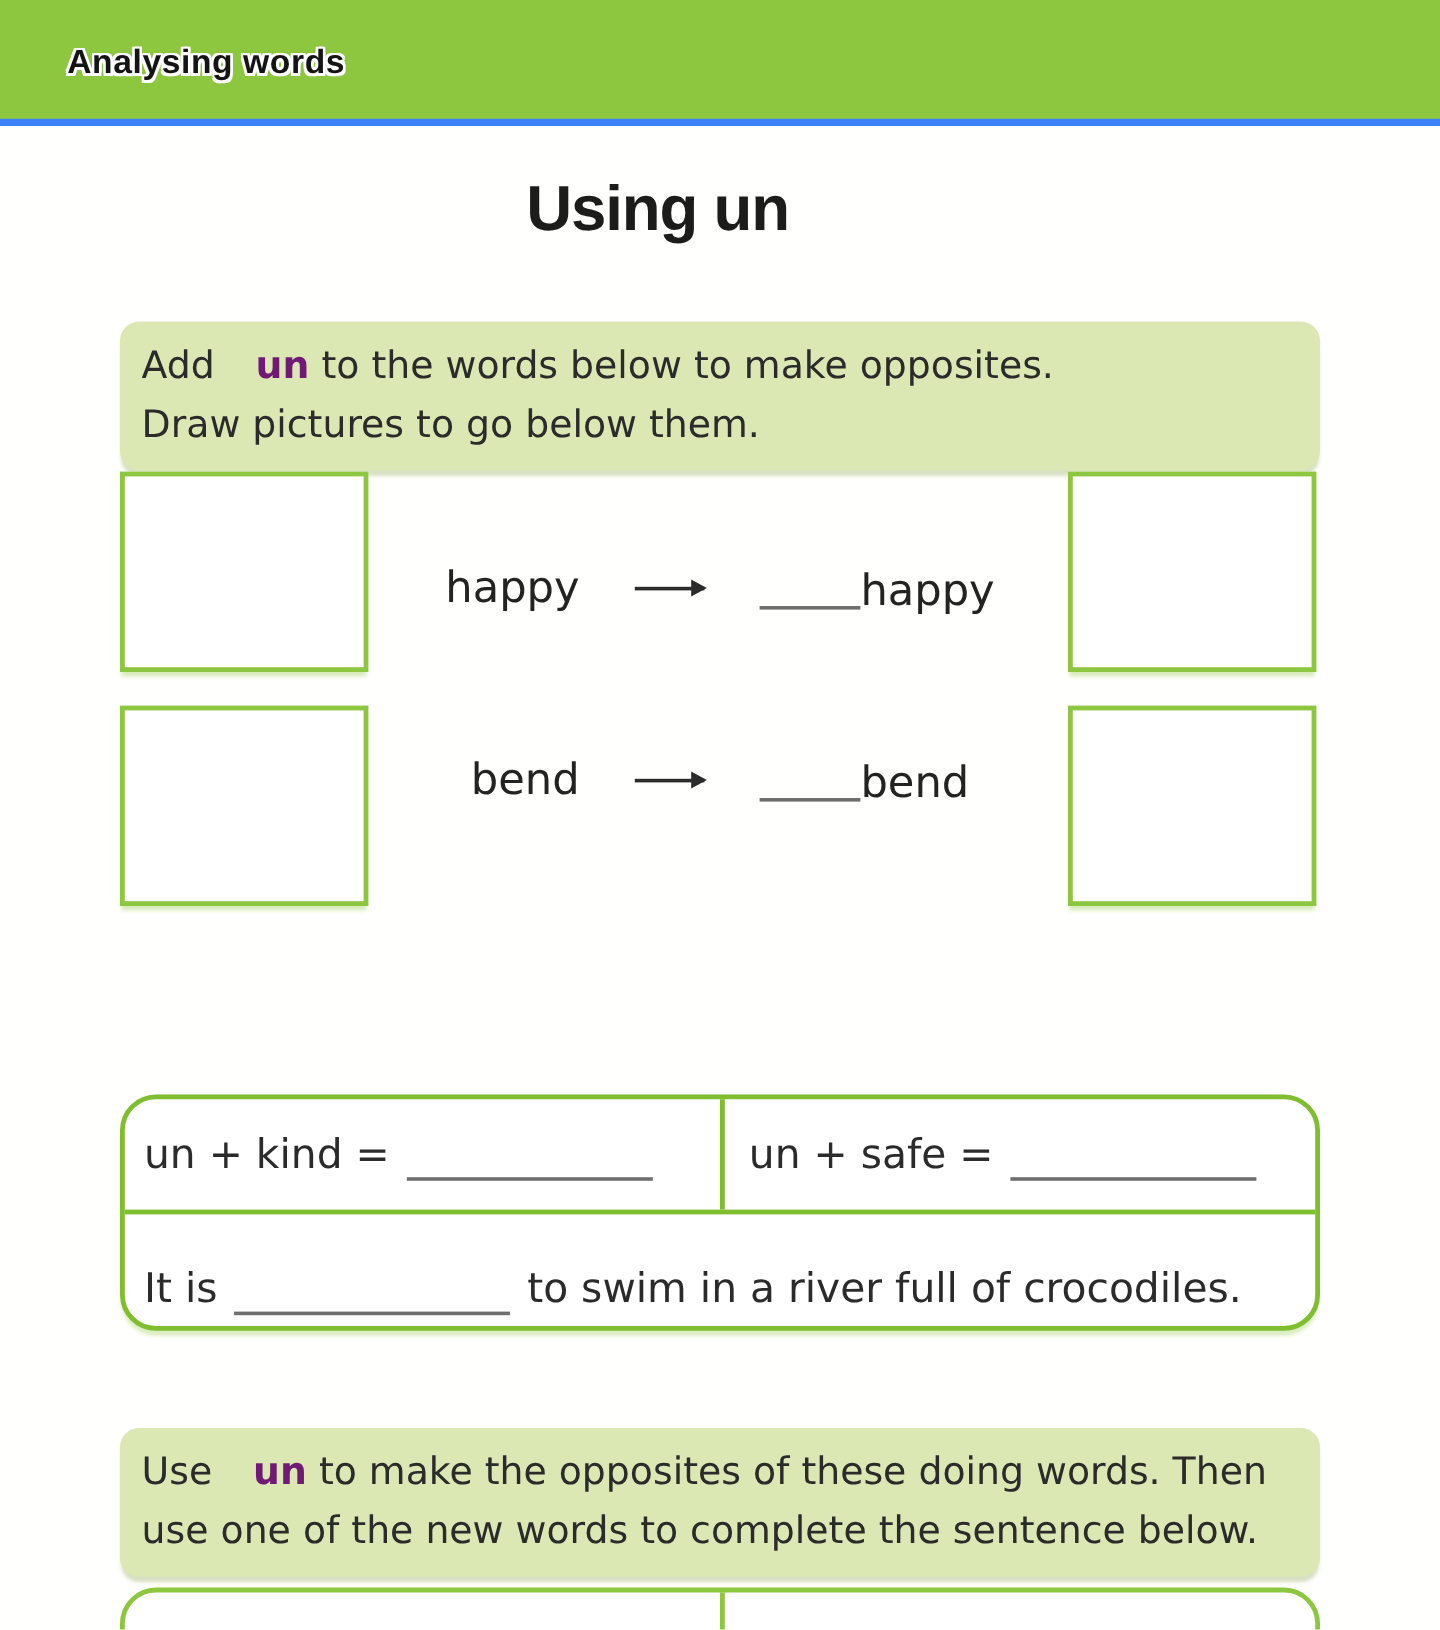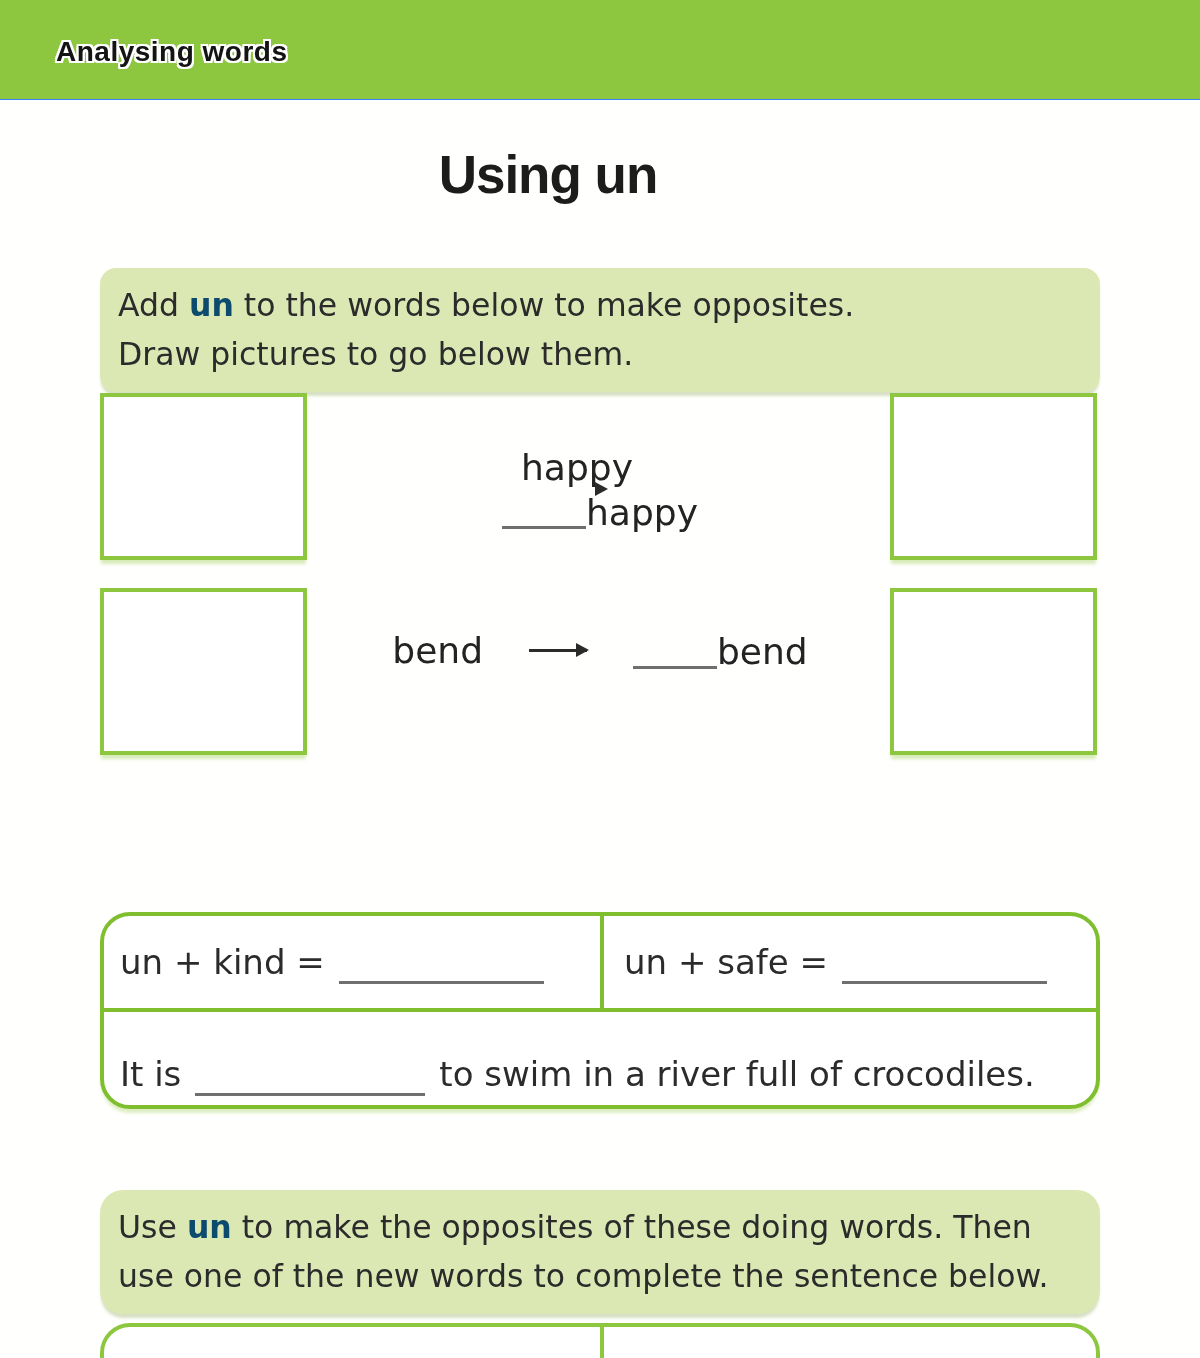--- a/index.html
+++ b/index.html
@@ -3,21 +3,21 @@
 <meta charset="utf-8">
 <style>
   html,body{margin:0;padding:0;}
   .page{
     position:relative; width:1200px; height:1358px; overflow:hidden;
     background:#fffffd; font-family:"DejaVu Sans", sans-serif; color:#2b2b2b;
   }
   
   .header{
     position:absolute; left:0; top:0; width:1200px; height:99px;
-    background:#8dc63f; border-bottom:1px solid #3b82f6;
+    background:#8dc63f; border-bottom:6px solid #3b82f6;
   }
   .header-label{
     position:absolute; left:56px; top:36px;
     font-family:"Liberation Sans", sans-serif; font-weight:bold; font-size:28px;
     color:#141414; letter-spacing:0.5px;
     text-shadow:-2px -2px 0 #fff, 2px -2px 0 #fff, -2px 2px 0 #fff, 2px 2px 0 #fff,
                 0 -2px 0 #fff, 0 2px 0 #fff, -2px 0 0 #fff, 2px 0 0 #fff;
   }
   
   .title{
@@ -25,24 +25,24 @@
     font-family:"Liberation Sans", sans-serif; font-weight:bold; font-size:53px;
     color:#1c1c1a; letter-spacing:-1px;
   }
   
   .panel{
     position:absolute; left:100px; width:1000px; box-sizing:border-box;
     background:#dce8b4; border-radius:16px; padding:13px 18px;
     font-size:31.5px; line-height:49px; color:#2b2b2b;
     box-shadow:0 5px 3px -1px rgba(140,165,90,0.35);
   }
-  .panel b{font-weight:bold; color:#0c4a6e;}
+  .panel b{font-weight:bold; color:#701a75;margin-left:24px;}
   .panel1{top:268px; min-height:112px;}
   .panel2{top:818px; min-height:108px;}
-  .panel3{top:1190px; min-height:120px;border-radius:23px;}
+  .panel3{top:1190px; min-height:120px;}
   
   .drawbox{
     position:absolute; width:207px; height:167px; box-sizing:border-box;
     background:#fff; border:4px solid #8dc63f;
     box-shadow:0 5px 3px -1px rgba(141,198,63,0.35);
   }
   
   .wordrow{
     position:absolute; left:100px; width:1000px; height:56px;
     display:flex; align-items:center; justify-content:center;
@@ -97,21 +97,21 @@
 
   <div class="title">Using un</div>
 
   <div class="panel panel1">
     <div><span>Add </span><b>un</b><span> to the words below to make opposites.</span></div>
     <div>Draw pictures to go below them.</div>
   </div>
 
   <div class="drawbox" style="left:100px; top:393px;"></div>
   <div class="drawbox" style="left:890px; top:393px;"></div>
-  <div class="wordrow" style="top:462px;flex-direction:column;">
+  <div class="wordrow" style="top:462px;">
     <span class="src-word">happy</span>
     <span class="arrow"></span>
     <span><span class="blank row-blank"></span><span>happy</span></span>
   </div>
 
   <div class="drawbox" style="left:100px; top:588px;"></div>
   <div class="drawbox" style="left:890px; top:588px;"></div>
   <div class="wordrow" style="top:622px;">
     <span class="src-word">bend</span>
     <span class="arrow"></span>

